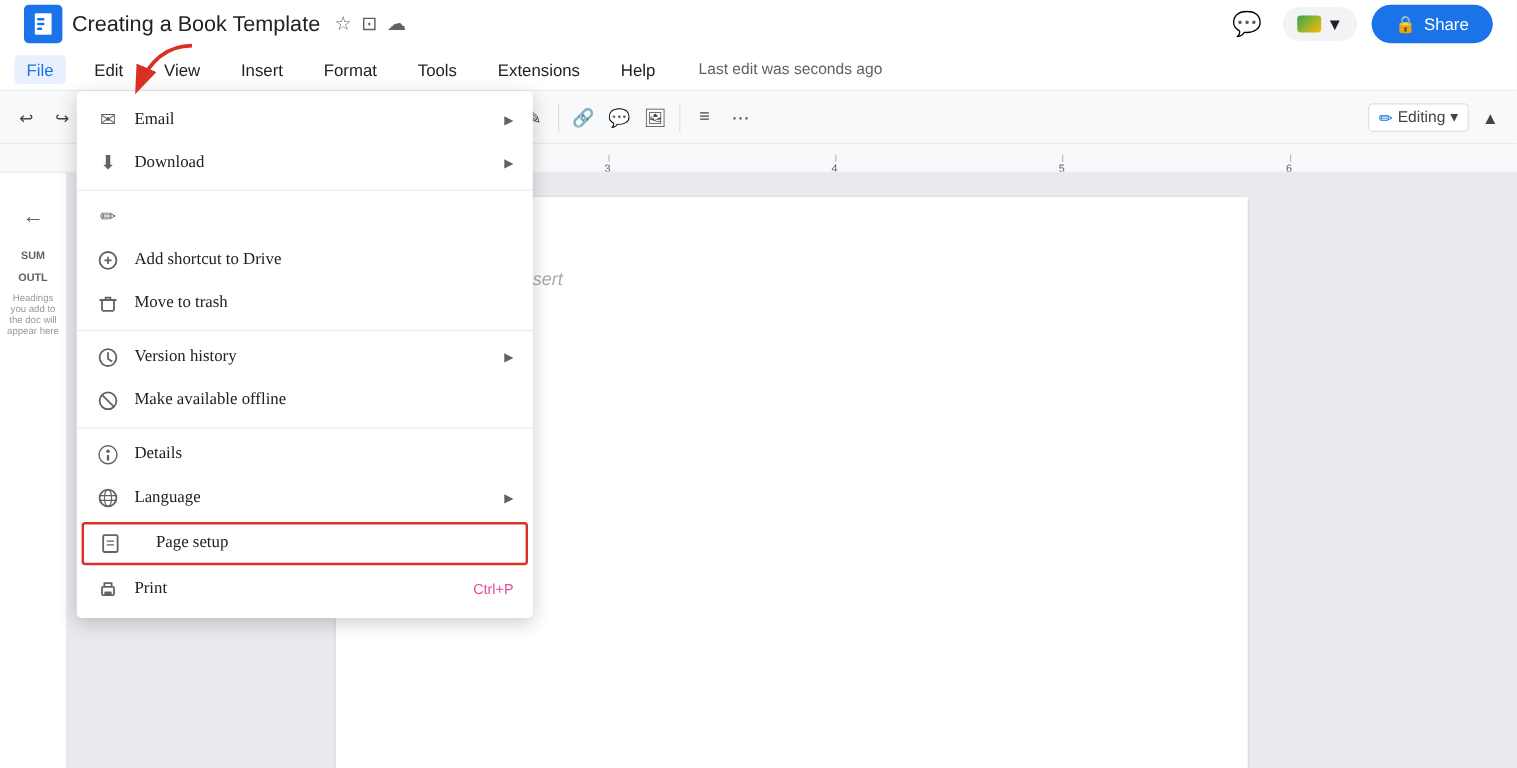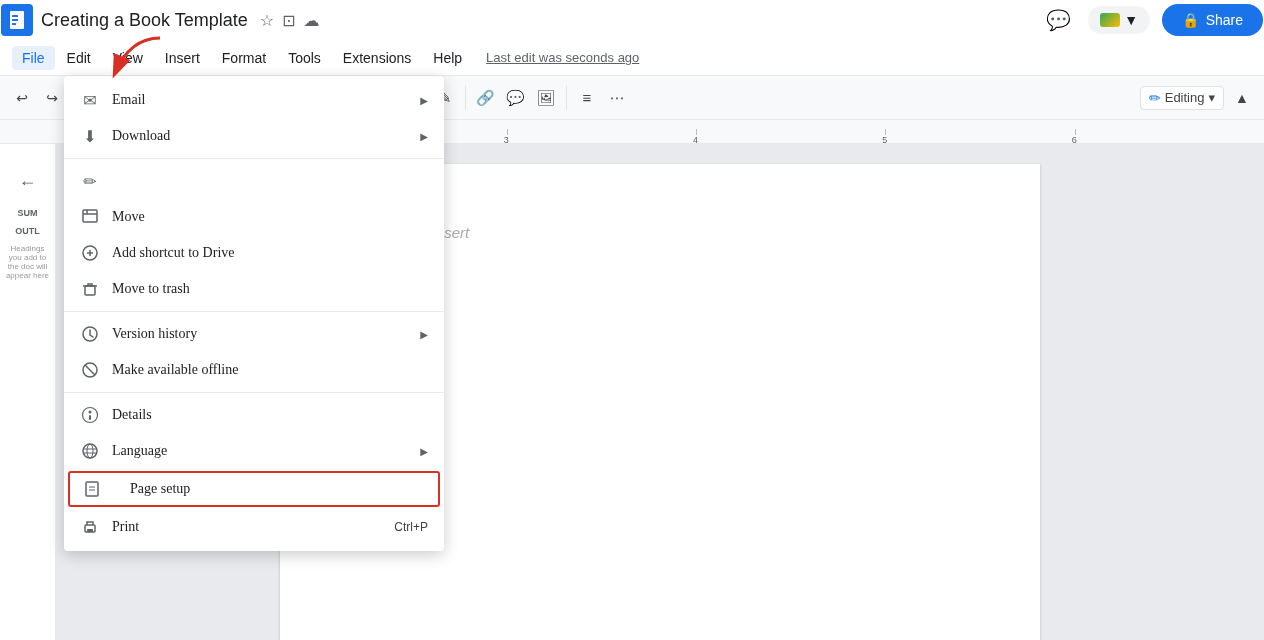--- a/index.html
+++ b/index.html
@@ -2,21 +2,21 @@
 <html><head>
   <meta charset="utf-8">
   <style>
     * { box-sizing: border-box; margin: 0; padding: 0; }
     body { font-family: 'Arial', sans-serif; font-size: 14px; background: #f8f9fa; overflow: hidden; width: 1264px; height: 640px; }
 
     
     .title-bar {
       display: flex;
       align-items: center;
-      padding: 6px 1px;
+      padding: 6px 20px;
       background: #fff;
       height: 40px;
       gap: 8px;
     }
     .app-icon {
       width: 32px; height: 32px;
       background: #1a73e8;
       border-radius: 4px;
       display: flex; align-items: center; justify-content: center;
       color: #fff; font-weight: bold; font-size: 18px;
@@ -55,37 +55,36 @@
       display: flex; align-items: center; gap: 6px;
     }
 
     
     .menu-bar {
       display: flex;
       align-items: center;
       padding: 0 12px;
       background: #fff;
       height: 36px;
-      gap: 2px;
+      gap: 14px;
       border-bottom: 1px solid #e8eaed;
     }
     .menu-item {
       padding: 4px 10px;
       border-radius: 4px;
       cursor: pointer;
       font-size: 14px;
       color: #202124;
       position: relative;
     }
     .menu-item.active { background: #e8f0fe; color: #1a73e8; }
     .last-edit {
       margin-left: 12px;
       font-size: 13px;
       color: #5f6368;
-      text-decoration: underline;
     }
 
     
     .toolbar {
       display: flex;
       align-items: center;
       padding: 4px 8px;
       background: #f8f9fa;
       height: 44px;
       gap: 2px;
@@ -227,21 +226,21 @@
       padding: 6px 14px;
       gap: 28px;
     }
     .dropdown-icon {
       width: 20px; height: 20px;
       display: flex; align-items: center; justify-content: center;
       font-size: 16px; color: #5f6368; flex-shrink: 0;
     }
     .dropdown-label { flex: 1; font-family: Liberation Serif, serif; }
     .dropdown-arrow { color: #5f6368; font-size: 10px; }
-    .dropdown-shortcut { color: #404040; font-size: 12px; }
+    .dropdown-shortcut { color: #ec4899; font-size: 12px; }
     .dropdown-divider {
       height: 1px; background: #e8eaed; margin: 4px 0;
     }
   </style>
 </head>
 <body>
 
 <div class="title-bar">
   <div class="app-icon">
     <svg width="20" height="26" viewBox="0 0 20 26">
@@ -376,30 +375,20 @@
     <span class="dropdown-icon">⬇</span>
     <span class="dropdown-label">Download</span>
     <span class="dropdown-arrow">▶</span>
   </div>
   <div class="dropdown-divider"></div>
 
   <div class="dropdown-item">
     <span class="dropdown-icon">✏</span>
   </div>
 
-  <div class="dropdown-item">
-    <span class="dropdown-icon">
-      <svg width="18" height="18" viewBox="0 0 18 18" fill="none">
-        <rect x="2" y="2" width="14" height="12" rx="1" stroke="#5f6368" stroke-width="1.5" fill="none"></rect>
-        <path d="M2 6h14" stroke="#5f6368" stroke-width="1.5"></path>
-        <path d="M6 2v4" stroke="#5f6368" stroke-width="1.5"></path>
-      </svg>
-    </span>
-    <span class="dropdown-label">Move</span>
-  </div>
 
   <div class="dropdown-item">
     <span class="dropdown-icon">
       <svg width="18" height="18" viewBox="0 0 18 18" fill="none">
         <circle cx="9" cy="9" r="7" stroke="#5f6368" stroke-width="1.5" fill="none"></circle>
         <path d="M9 6v6M6 9h6" stroke="#5f6368" stroke-width="1.5"></path>
       </svg>
     </span>
     <span class="dropdown-label">Add shortcut to Drive</span>
   </div>

